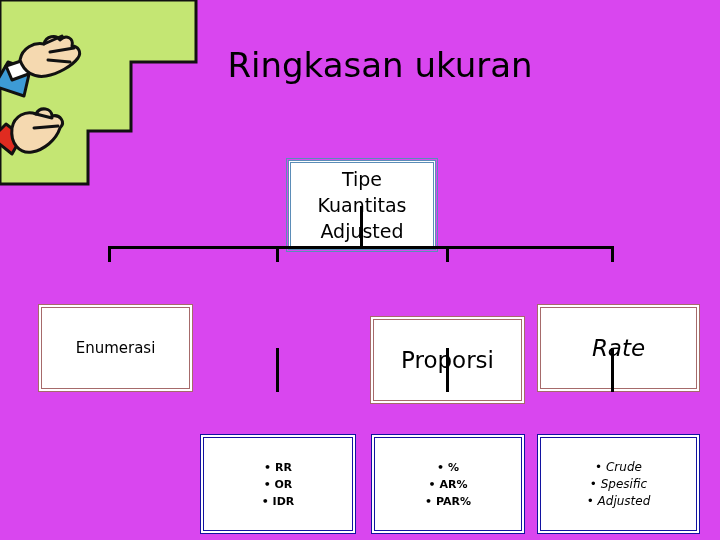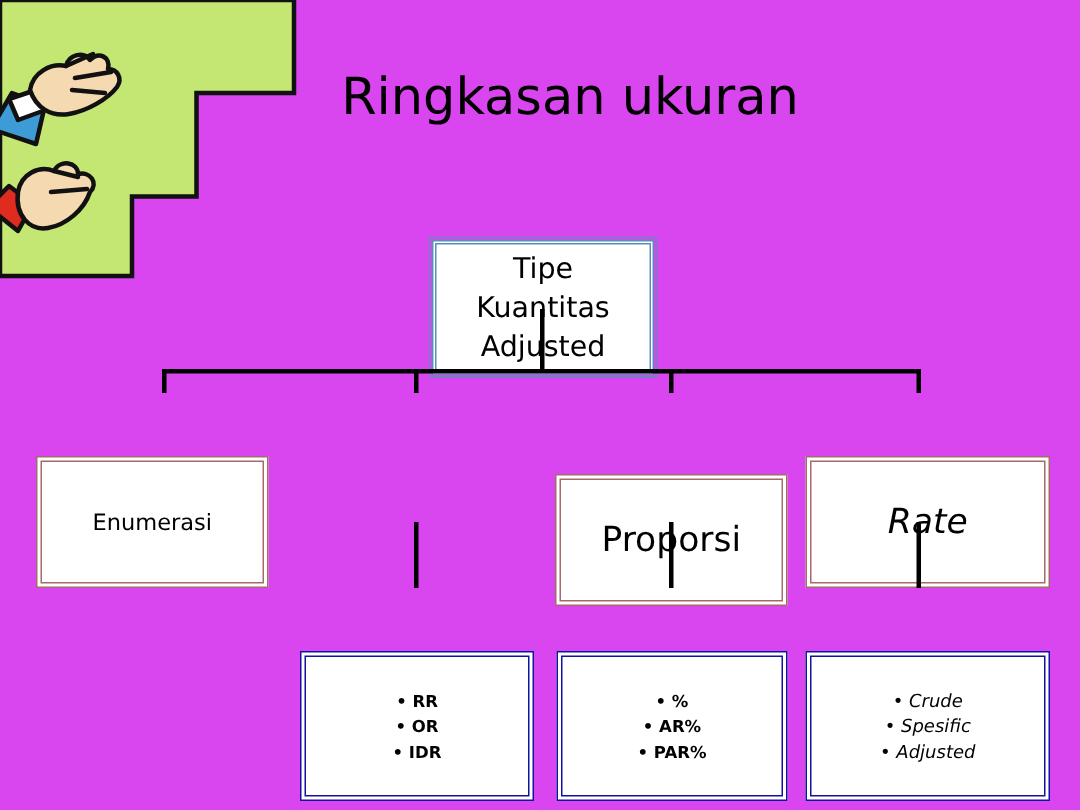--- a/index.html
+++ b/index.html
@@ -147,21 +147,21 @@
     </div>
   </div>
 
   <div class="conn" style="left:360px; top:206px; width:3px; height:42px;"></div>
   <div class="conn" style="left:108px; top:246px; width:506px; height:3px;"></div>
   <div class="conn" style="left:108px; top:246px; width:3px; height:16px;"></div>
   <div class="conn" style="left:276px; top:246px; width:3px; height:16px;"></div>
   <div class="conn" style="left:446px; top:246px; width:3px; height:16px;"></div>
   <div class="conn" style="left:611px; top:246px; width:3px; height:16px;"></div>
 
-  <div class="node cat" style="left:24px; top:260px; width:155px; height:88px;">
+  <div class="node cat" style="left:38px; top:260px; width:155px; height:88px;">
     <div class="label small">Enumerasi</div>
   </div>
   <div class="node cat" style="left:370px; top:272px; width:155px; height:88px;">
     <div class="label">Proporsi</div>
   </div>
   <div class="node cat" style="left:537px; top:260px; width:163px; height:88px;">
     <div class="label ital">Rate</div>
   </div>
 
   <div class="conn" style="left:276px; top:348px; width:3px; height:44px;"></div>

